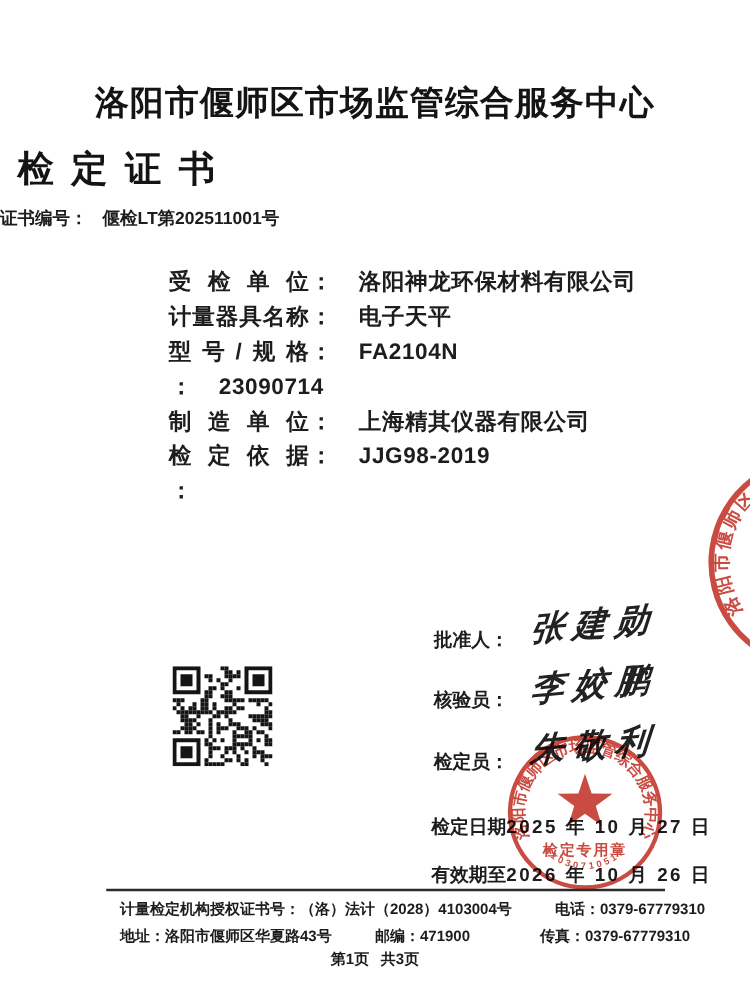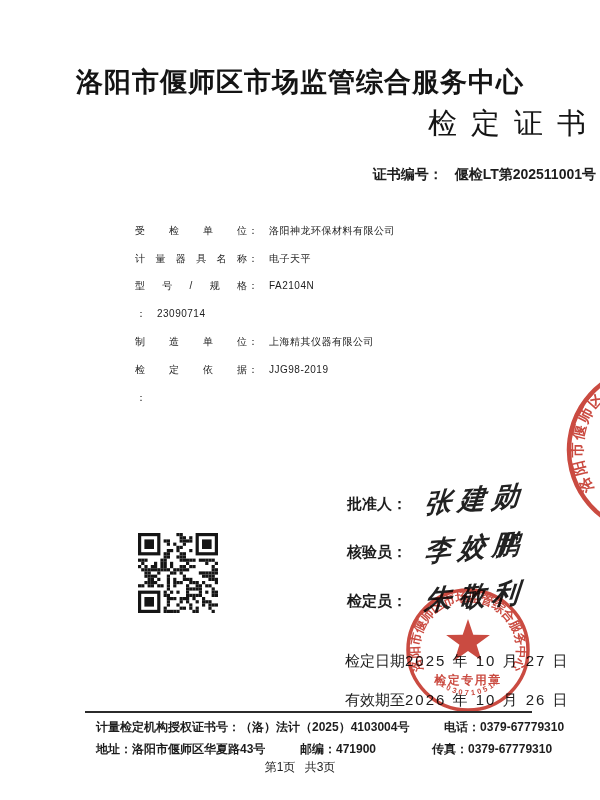--- a/index.html
+++ b/index.html
@@ -1,44 +1,44 @@
 <!DOCTYPE html>
 <html><head>
 <meta charset="utf-8">
 <style>
   html,body{margin:0;padding:0;width:600px;height:800px;overflow:hidden;background:#fff;}
   body{position:relative;font-family:"Liberation Sans", sans-serif;color:#1d1d1d;}
   .abs{position:absolute;}
   
   .org-name{top:64px;left:0;width:600px;text-align:center;font-size:27px;font-weight:700;letter-spacing:1px;color:#141414;}
-  .doc-title{top:104px;left:0;width:600px;text-align:right;font-size:29px;font-weight:400;letter-spacing:14px;text-indent:14px;color:#141414;}
-  .cert-line{top:166px;left:0;width:596px;text-align:right;font-size:14px;font-weight:700;}
+  .doc-title{top:116px;left:0;width:600px;text-align:left;font-size:29px;font-weight:700;letter-spacing:14px;text-indent:14px;color:#141414;}
+  .cert-line{top:166px;left:0;width:596px;text-align:left;font-size:14px;font-weight:700;}
   .cert-line .lbl{margin-right:12px;}
   
   .fields{top:212px;left:135px;width:420px;}
-  .frow{height:27.8px;display:flex;align-items:flex-end;font-size:10px;font-weight:400;line-height:19px;}
+  .frow{height:27.8px;display:flex;align-items:center;font-size:18px;font-weight:700;line-height:19px;}
   .flabel{display:inline-block;width:112px;text-align:justify;text-align-last:justify;text-justify:inter-character;}
   .fcolon{margin-left:1px;}
-  .fvalue{margin-left:11px;letter-spacing:.5px;}
-  
-  .sigrow{display:flex;align-items:flex-start;font-size:15px;font-weight:700;}
+  .fvalue{margin-left:21px;letter-spacing:.5px;}
+  
+  .sigrow{display:flex;align-items:flex-end;font-size:15px;font-weight:700;}
   .sig{font-size:27px;font-weight:600;font-style:italic;letter-spacing:7px;transform:rotate(-5deg) skewX(-10deg);transform-origin:left bottom;margin-left:16px;margin-top:-9px;color:#222;}
   
-  .daterow{display:flex;font-size:15px;font-weight:400;}
+  .daterow{display:flex;font-size:15px;font-weight:700;}
   .daterow .dval{letter-spacing:2px;}
   
   .qr{top:533px;left:138px;}
   
   .stamp{mix-blend-mode:multiply;opacity:.9;}
   .stamp-main{top:580px;left:398px;}
   .stamp-side{top:355px;left:557px;transform:rotate(-14deg);}
   
   .footer-rule{top:711px;left:85px;width:447px;border-top:2px solid #2b2b2b;height:0;}
   .f-item{position:absolute;font-size:12px;font-weight:700;white-space:nowrap;}
-  .page-info{top:759px;left:0;width:600px;text-align:center;font-size:12px;font-weight:400;word-spacing:6px;}
+  .page-info{top:759px;left:0;width:600px;text-align:center;font-size:12px;font-weight:700;word-spacing:6px;}
 </style>
 </head>
 <body>
 
 <div class="abs org-name">洛阳市偃师区市场监管综合服务中心</div>
 <div class="abs doc-title">检定证书</div>
 <div class="abs cert-line">
   <span class="lbl">证书编号：</span><span>偃检LT第202511001号</span>
 </div>
 
@@ -331,18 +331,18 @@
   <defs>
     <path id="arcSide" d="M 29.2 118.9 A 70 70 0 1 1 160.8 118.9" fill="none"></path>
   </defs>
   <circle cx="95" cy="95" r="83" fill="none" stroke="#c5372c" stroke-width="4.5"></circle>
   <text font-size="15" font-weight="bold" fill="#c5372c">
     <textPath href="#arcSide" startOffset="50%" text-anchor="middle" textLength="268" lengthAdjust="spacing">洛阳市偃师区市场监管综合服务中心</textPath>
   </text>
 </svg>
 
 <div class="abs footer-rule"></div>
-<span class="f-item" style="top:719px;left:96px;">计量检定机构授权证书号：（洛）法计（2025）4103004号</span>
+<span class="f-item" style="top:719px;left:96px;">计量检定机构授权证书号：（洛）法计（2028）4103004号</span>
 <span class="f-item" style="top:719px;left:432px;margin-left:12px;">电话：0379-67779310</span>
 <span class="f-item" style="top:741px;left:96px;">地址：洛阳市偃师区华夏路43号</span>
 <span class="f-item" style="top:741px;left:300px;">邮编：471900</span>
 <span class="f-item" style="top:741px;left:432px;text-align:center;">传真：0379-67779310</span>
 <div class="abs page-info">第1页 共3页</div>
 
 </body></html>

